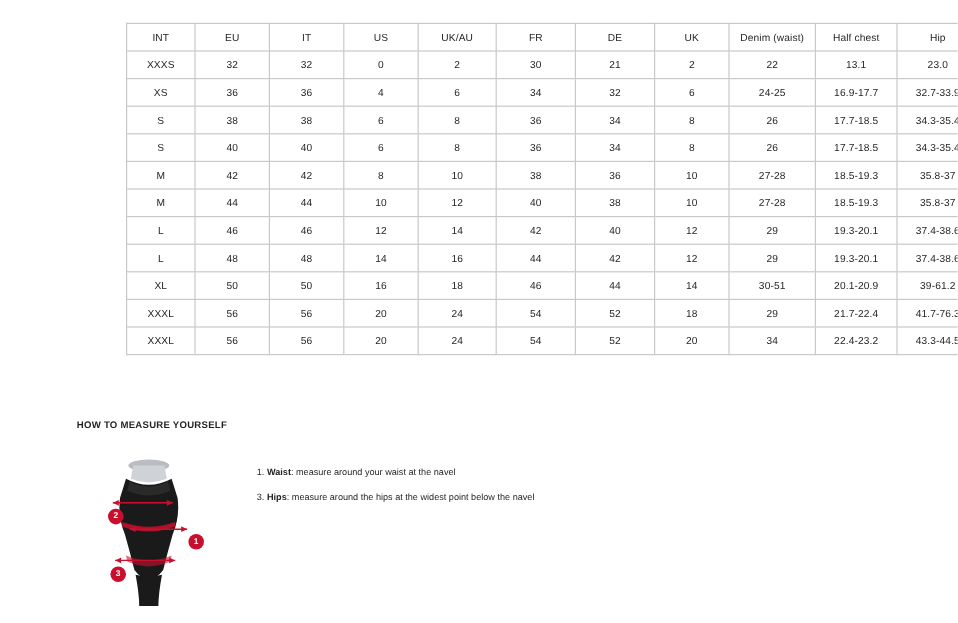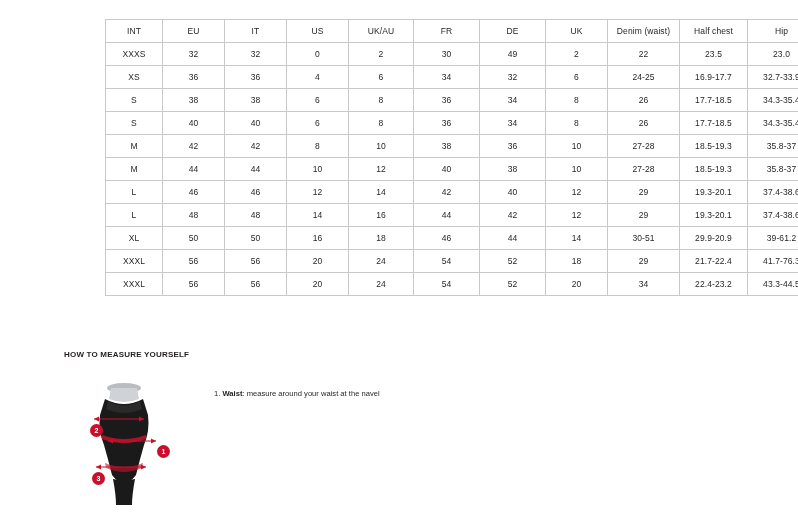--- a/index.html
+++ b/index.html
@@ -160,24 +160,24 @@
         </tr>
       </thead>
       <tbody>
         <tr>
           <td>XXXS</td>
           <td>32</td>
           <td>32</td>
           <td>0</td>
           <td>2</td>
           <td>30</td>
-          <td>49</td>
+          <td>21</td>
           <td>2</td>
           <td>22</td>
-          <td class="left-pad">23.5</td>
+          <td class="left-pad">13.1</td>
           <td class="left-pad">23.0</td>
         </tr>
         <tr>
           <td>XS</td>
           <td>36</td>
           <td>36</td>
           <td>4</td>
           <td>6</td>
           <td>34</td>
           <td>32</td>
@@ -267,21 +267,21 @@
         <tr>
           <td>XL</td>
           <td>50</td>
           <td>50</td>
           <td>16</td>
           <td>18</td>
           <td>46</td>
           <td>44</td>
           <td>14</td>
           <td>30-51</td>
-          <td class="left-pad">29.9-20.9</td>
+          <td class="left-pad">20.1-20.9</td>
           <td class="left-pad">39-61.2</td>
         </tr>
         <tr>
           <td>XXXL</td>
           <td>56</td>
           <td>56</td>
           <td>20</td>
           <td>24</td>
           <td>54</td>
           <td>52</td>
@@ -344,18 +344,22 @@
         <div class="badge badge1">1</div>
         <div class="badge badge2">2</div>
         <div class="badge badge3">3</div>
       </div>
 
       <div class="notes">
         <div class="note">
           <span>1.</span>
           <b>Waist</b><span>: measure around your waist at the navel</span>
         </div>
+        <div class="note">
+          <span>3.</span>
+          <b>Hips</b><span>: measure around the hips at the widest point below the navel</span>
+        </div>
       </div>
 
     </div>
   </div>
 
 </div>
 
 </body></html>

